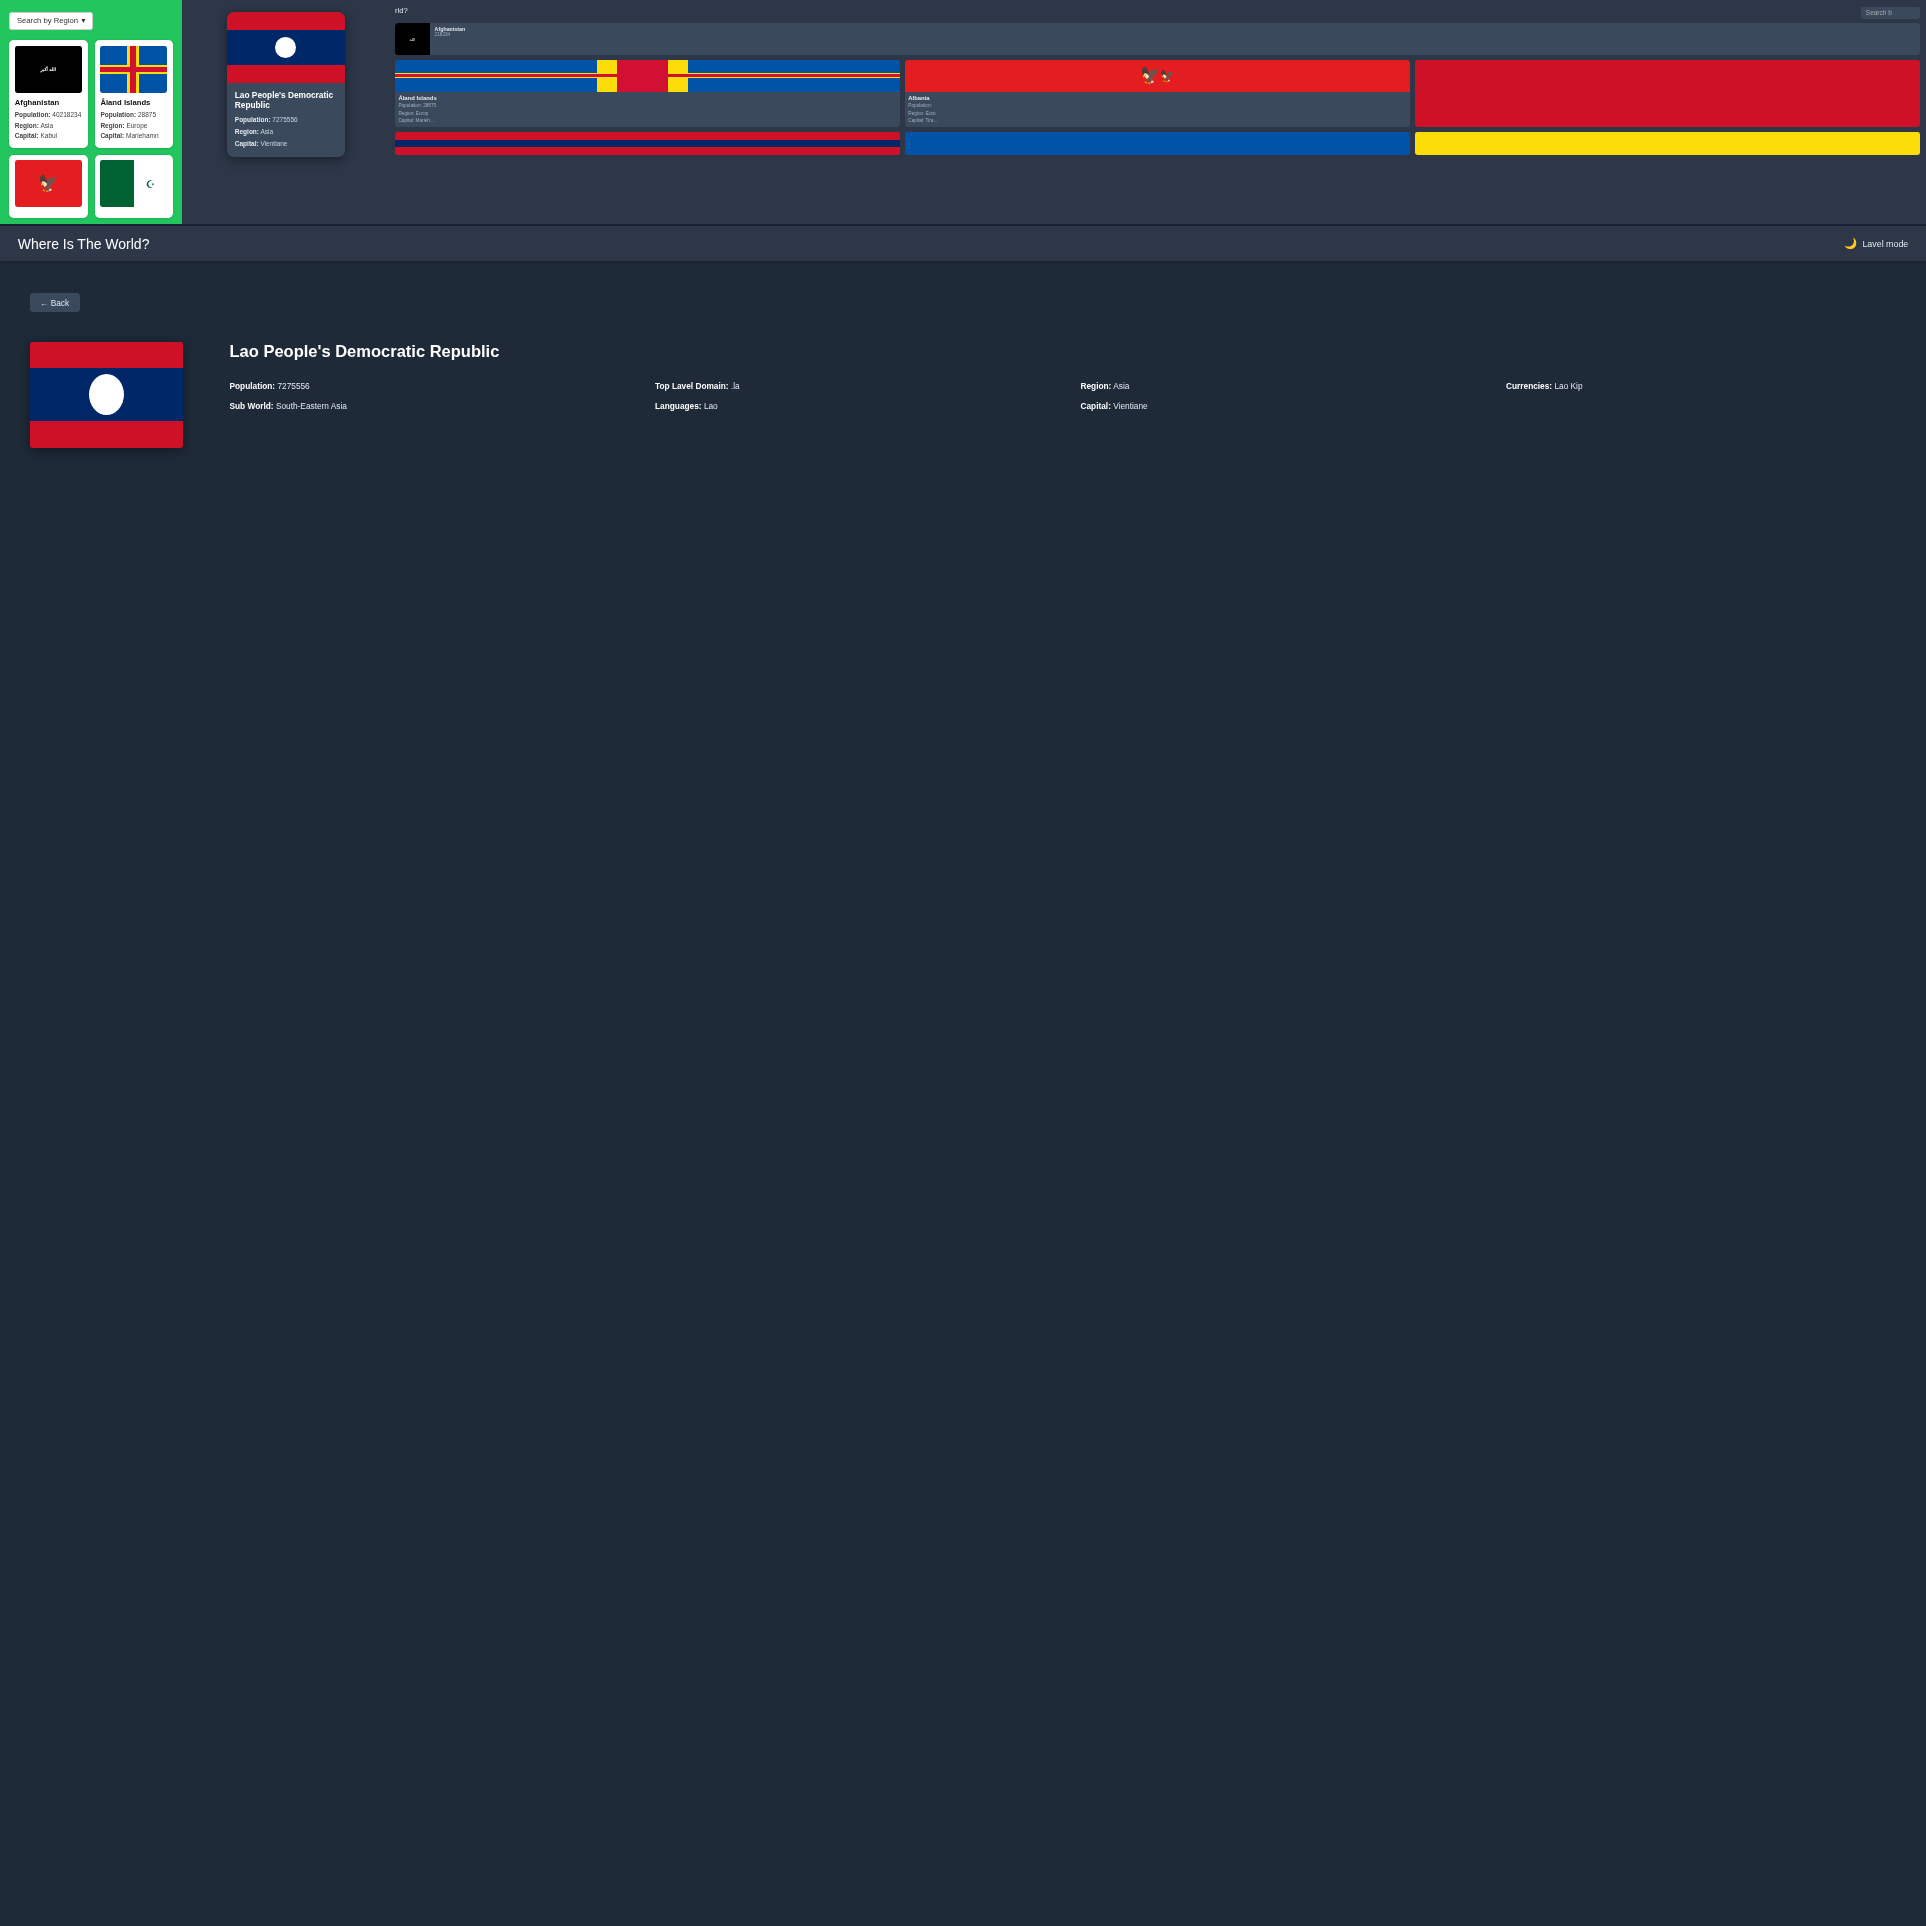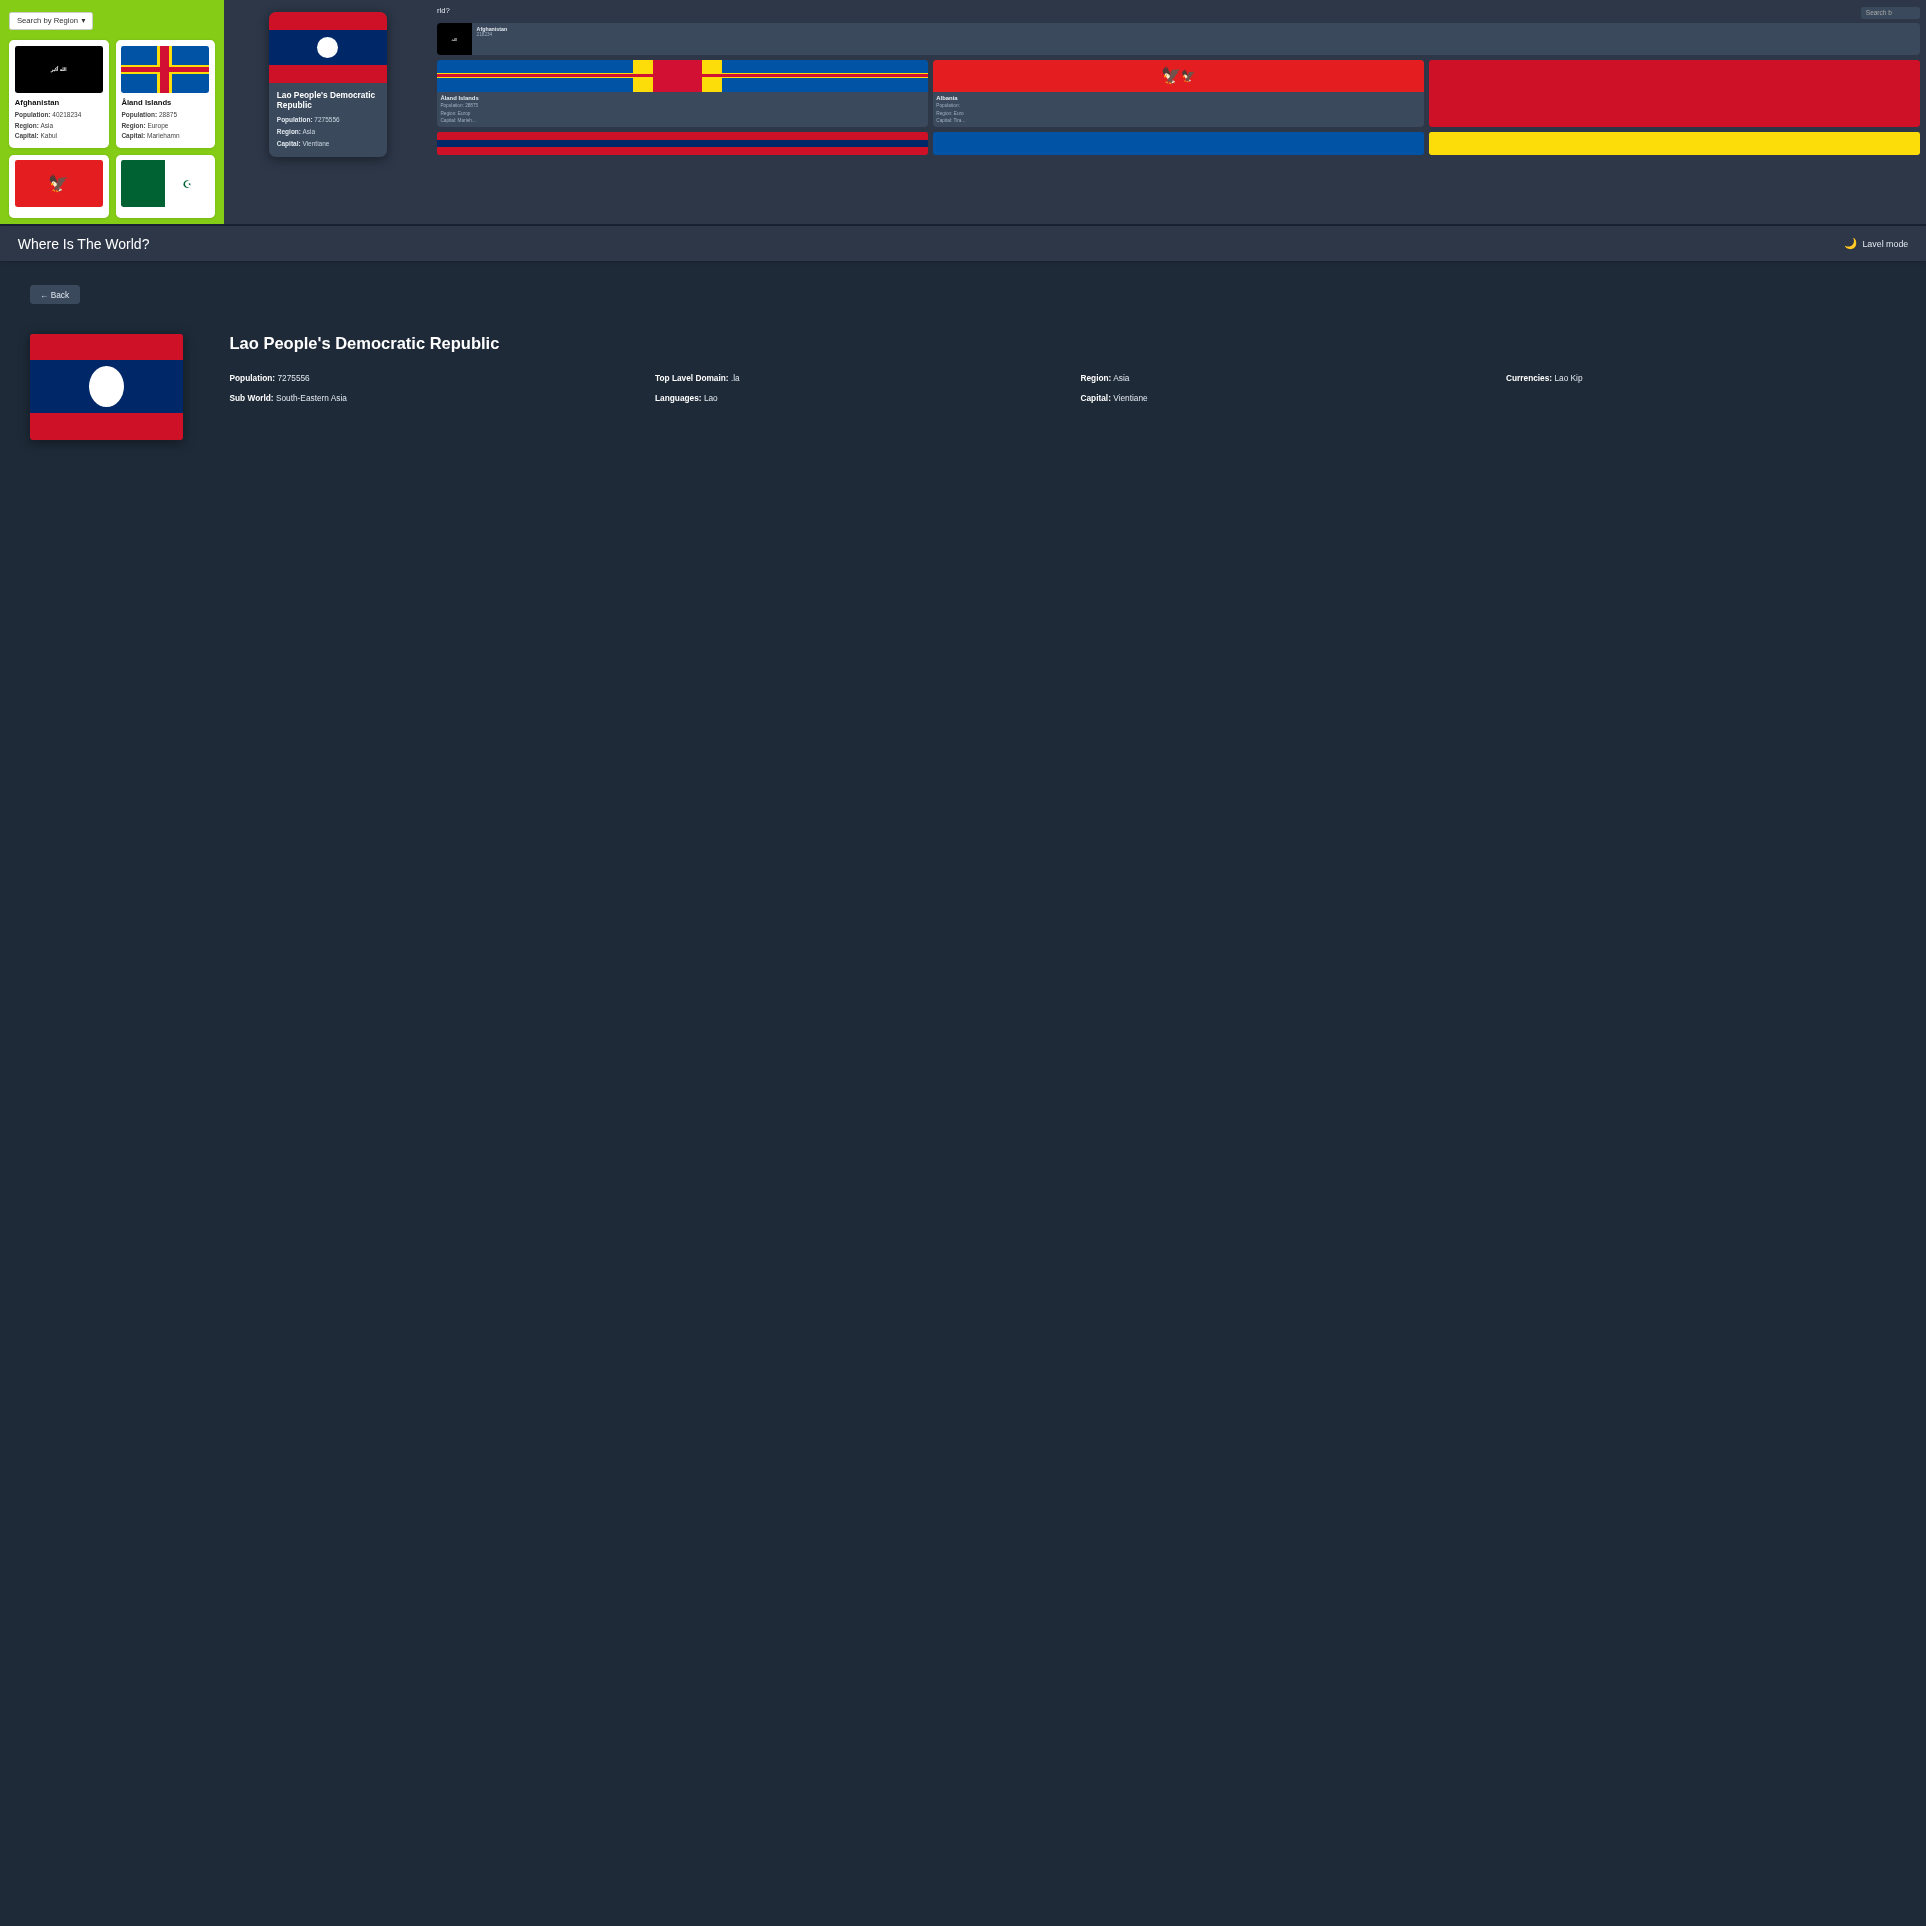--- a/index.html
+++ b/index.html
@@ -10,22 +10,22 @@
       display: flex;
       width: 100%;
       height: 224px;
       background: #f5f5f5;
       overflow: hidden;
       position: relative;
     }
 
     
     .light-panel {
-      width: 224px;
-      background: #84cc16;
+      width: 182px;
+      background: #22c55e;
       padding: 11.8px 8.9px;
       flex-shrink: 0;
     }
     .search-region-btn {
       border: 0.6px solid #ccc;
       background: #fff;
       border-radius: 2.4px;
       padding: 3.5px 7px;
       font-size: 7.7px;
       cursor: pointer;
@@ -317,20 +317,21 @@
       color: #e2e8f0;
       font-size: 8.9px;
     }
     .moon-icon {
       font-size: 10.6px;
     }
 
     
     .detail-content {
       padding: 23.6px 29.5px;
+      margin-top: 8px;
     }
     .back-btn {
       background: #3a4a5c;
       border: none;
       border-radius: 3.5px;
       padding: 4.7px 10.6px;
       color: #e2e8f0;
       font-size: 8.3px;
       cursor: pointer;
       margin-bottom: 29.5px;

